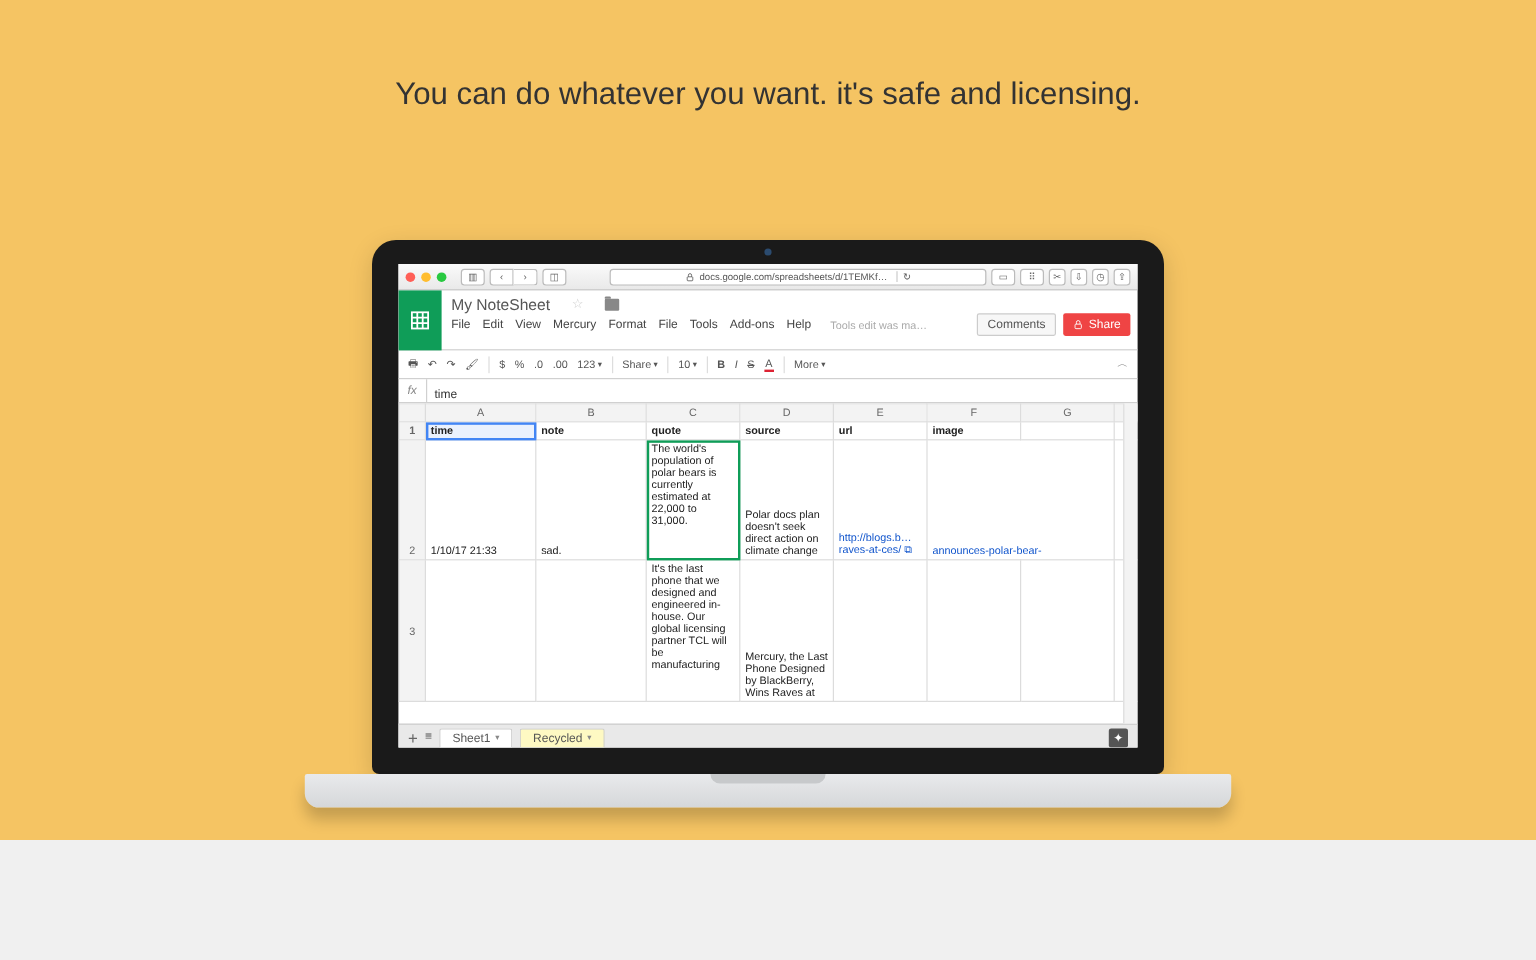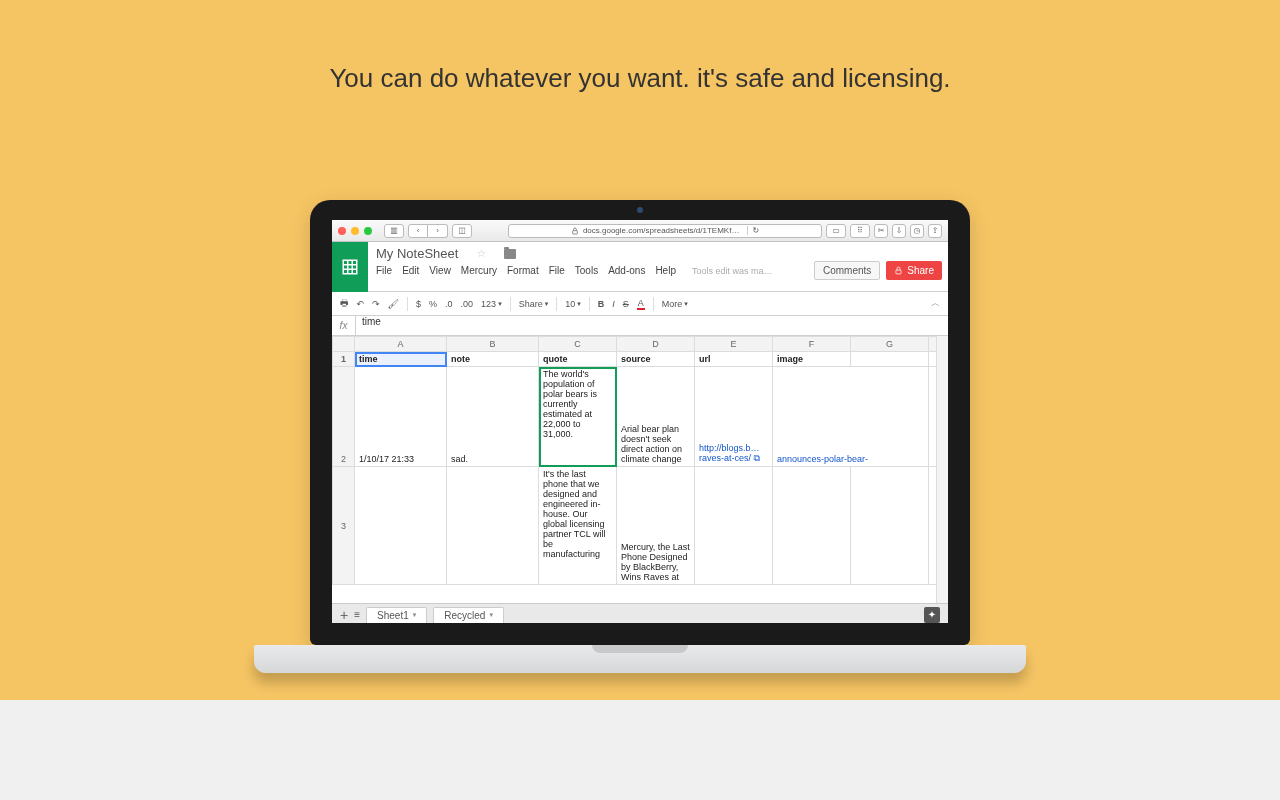--- a/index.html
+++ b/index.html
@@ -101,21 +101,21 @@
 .btn-share{background:#ef4444;color:#fff;border:none;border-radius:2px;padding:4px 8px;font-size:10px;display:flex;align-items:center;gap:4px}
 
 .gs-toolbar{
   height:24px;border-bottom:1px solid #d0d0d0;
   display:flex;align-items:center;gap:8px;padding:0 8px;font-size:9px;color:#555;
 }
 .tb-sep{width:1px;height:14px;background:#ddd}
 .tb-item{display:flex;align-items:center;gap:2px}
 .tb-up{margin-left:auto;color:#888}
 
-.fxbar{height:20px;border-bottom:1px solid #d0d0d0;display:flex;align-items:flex-start;font-size:10px}
+.fxbar{height:20px;border-bottom:1px solid #d0d0d0;display:flex;align-items:flex-end;font-size:10px}
 .fxbar .fx{width:24px;text-align:center;color:#888;font-style:italic;border-right:1px solid #d0d0d0;height:100%;display:flex;align-items:center;justify-content:center}
 .fxbar .val{padding:0 6px;color:#333}
 
 .grid{display:block;height:267px;overflow:hidden;position:relative}
 table{border-collapse:collapse;width:100%;table-layout:fixed;font-size:9px;color:#222}
 th,td{border:1px solid #dcdcdc;padding:2px 4px;text-align:left;vertical-align:bottom;overflow:hidden}
 th{background:#f3f3f3;color:#666;font-weight:normal;text-align:center;height:14px;font-size:9px}
 th.rowhdr, td.rowhdr{background:#f3f3f3;text-align:center;color:#666;width:22px}
 col.c-row{width:22px}
 col.c-a{width:92px}col.c-b{width:92px}col.c-c{width:78px}
@@ -127,21 +127,21 @@
 .link-icon{color:#1155cc;font-size:9px}
 tr.r2 td{height:100px}
 tr.r3 td{height:118px}
 .strip{position:absolute;right:0;top:0;width:12px;height:100%;background:#f3f3f3;border-left:1px solid #dcdcdc}
 
 .sheetbar{
   height:22px;border-top:1px solid #ccc;background:#e9e9e9;
   display:flex;align-items:center;gap:6px;padding:0 8px;font-size:10px;color:#555;
 }
 .sheet-tab{background:#fff;border:1px solid #ccc;border-bottom:none;border-radius:2px 2px 0 0;padding:2px 10px;display:flex;gap:4px;align-items:center}
-.sheet-tab.inactive{background:#ffffff}
+.sheet-tab.inactive{background:#fef9c3}
 .sheet-tab .dd{font-size:7px;color:#888}
 .explore{margin-left:auto;width:16px;height:16px;background:#555;border-radius:2px;display:flex;align-items:center;justify-content:center;color:#fff;font-size:10px}
 </style>
 </head>
 <body>
 
 <div class="heading">
   <p>You can do whatever you want. it's safe and licensing.</p>
 </div>
 
@@ -294,21 +294,21 @@
             <td>url</td>
             <td>image</td>
             <td></td>
             <td></td>
           </tr>
           <tr class="r2">
             <td class="rowhdr">2</td>
             <td>1/10/17 21:33</td>
             <td>sad.</td>
             <td class="green-outline" style="vertical-align:top">The world's population of polar bears is currently estimated at 22,000 to 31,000.</td>
-            <td>Arial bear plan doesn't seek direct action on climate change</td>
+            <td>Polar docs plan doesn't seek direct action on climate change</td>
             <td><span class="link">http://blogs.b…raves-at-ces/</span> <span class="link-icon">⧉</span></td>
             <td class="link" colspan="2">announces-polar-bear-</td>
             <td></td>
           </tr>
           <tr class="r3">
             <td class="rowhdr" style="vertical-align:middle">3</td>
             <td></td>
             <td></td>
             <td style="vertical-align:top">It's the last phone that we designed and engineered in-house. Our global licensing partner TCL will be manufacturing</td>
             <td>Mercury, the Last Phone Designed by BlackBerry, Wins Raves at</td>

